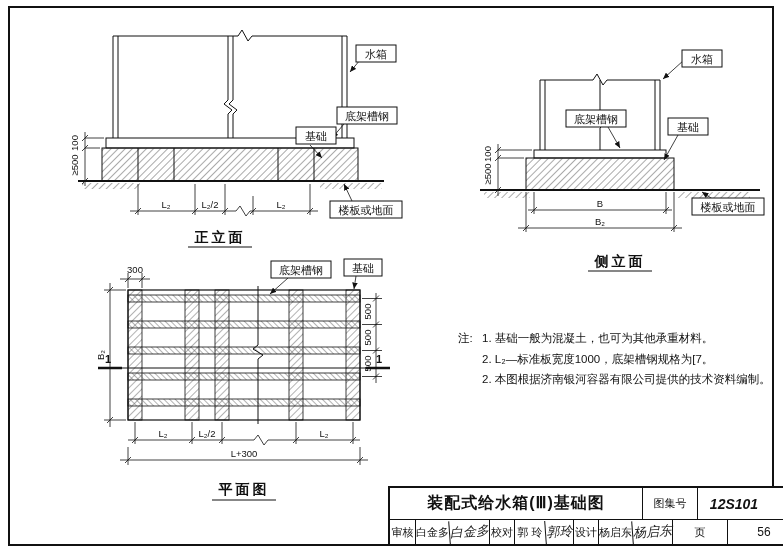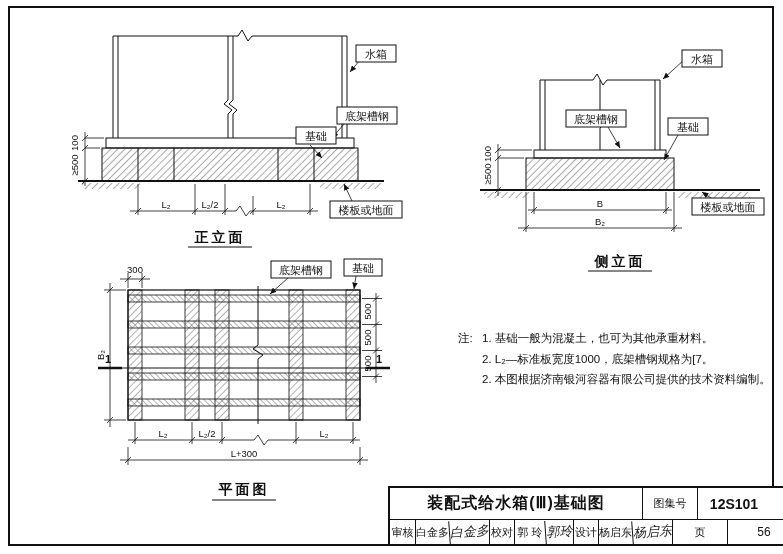--- a/index.html
+++ b/index.html
@@ -14,21 +14,21 @@
   .notes{position:absolute;left:458px;top:328px;width:312px;display:flex;font-size:11.5px;line-height:20.5px;}
   .notes-label{flex:0 0 24px;}
   .note-line{white-space:nowrap;}
   .tblock{position:absolute;left:388px;top:486px;width:424px;height:60px;border:2px solid #111;box-sizing:border-box;background:#fff;display:flex;flex-direction:column;}
   .tb-row{display:flex;}
   .tb-row1{flex:0 0 31px;border-bottom:1px solid #111;}
   .tb-row2{flex:1;}
   .tb-row > :first-child{border-left:none;}
   .tb-main{flex:0 0 252px;display:flex;align-items:center;justify-content:center;font-size:16px;font-weight:bold;letter-spacing:1px;white-space:nowrap;}
   .tb-cell{display:flex;align-items:center;justify-content:center;border-left:1px solid #111;font-size:11px;box-sizing:border-box;white-space:nowrap;overflow:visible;}
-  .tb-atlas{font-size:14px;font-weight:bold;}
+  .tb-atlas{font-size:14px;font-weight:bold;font-style:italic;}
   .tb-page{font-size:12px;}
   .w25{flex:0 0 25px}.w31{flex:0 0 31px}.w28{flex:0 0 28px}.w55{flex:0 0 55px}.w73{flex:0 0 73px}
   .sig{font-style:italic;font-size:13px;transform:rotate(-4deg);color:#222;}
 </style>
 </head>
 <body>
 
 <div class="sheet">
   <div class="frame"></div>
 

